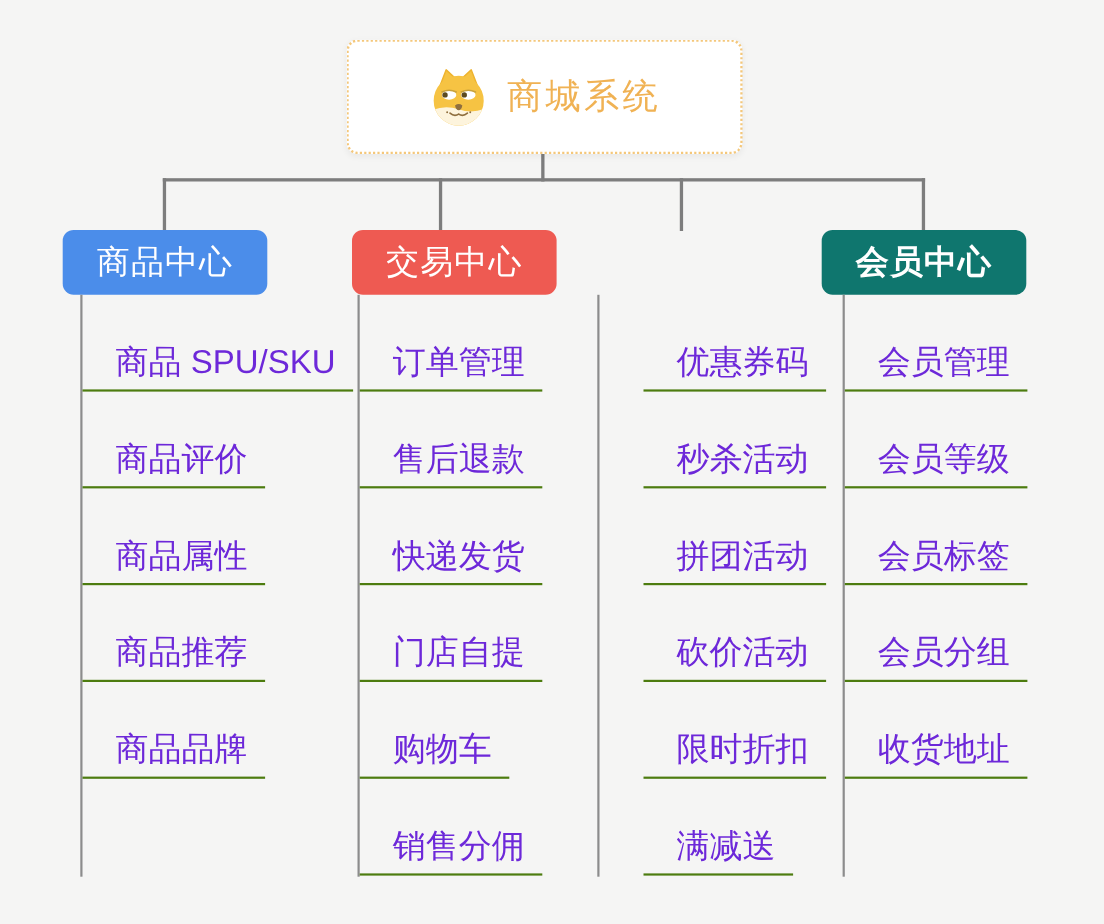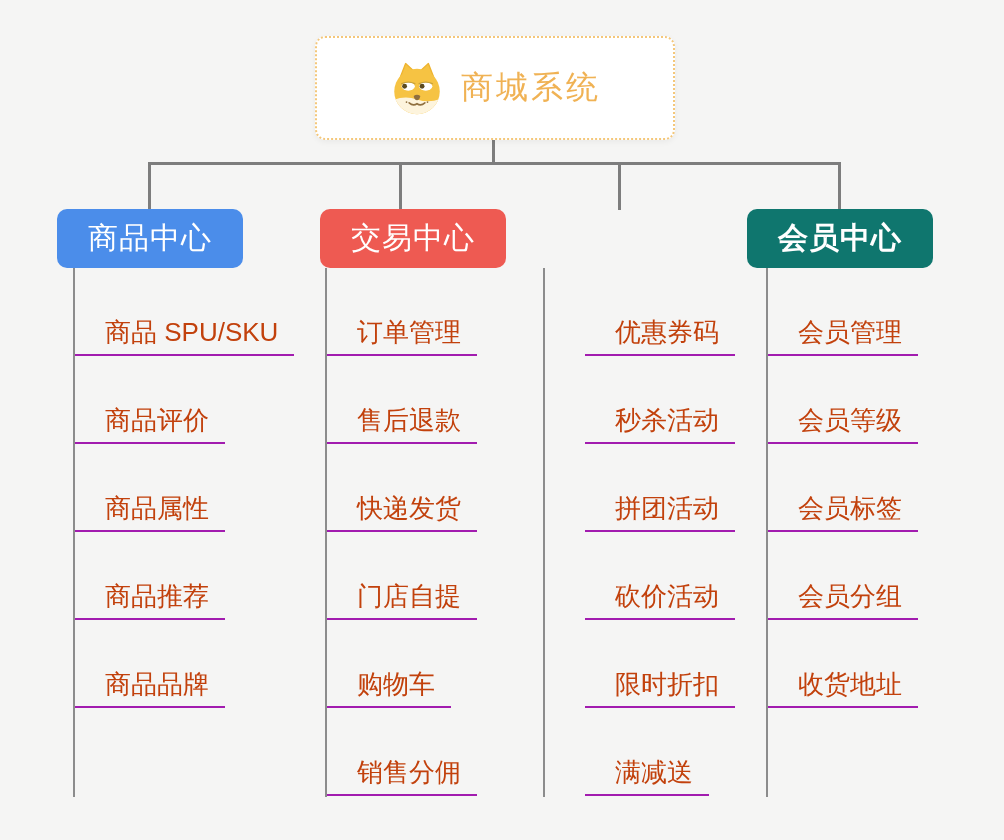--- a/index.html
+++ b/index.html
@@ -56,22 +56,22 @@
     height:529px;
     box-sizing:border-box;
   }
   .list1{left:73px;} .list2{left:325px;} .list3{left:543px;padding-left:40px;} .list4{left:766px;}
   .leaf{
     height:88px;
     display:flex;align-items:flex-end;
     width:fit-content;
     padding:0 16px 4px 30px;
     box-sizing:border-box;
-    border-bottom:2px solid #a21caf;
-    font-size:26px;color:#c2410c;
+    border-bottom:2px solid #4d7c0f;
+    font-size:30px;color:#6d28d9;
     white-space:nowrap;
     cursor:pointer;
   }
   .leaf:first-child{height:88px;}
 </style>
 </head>
 <body>
 
 <div class="stage">
 

